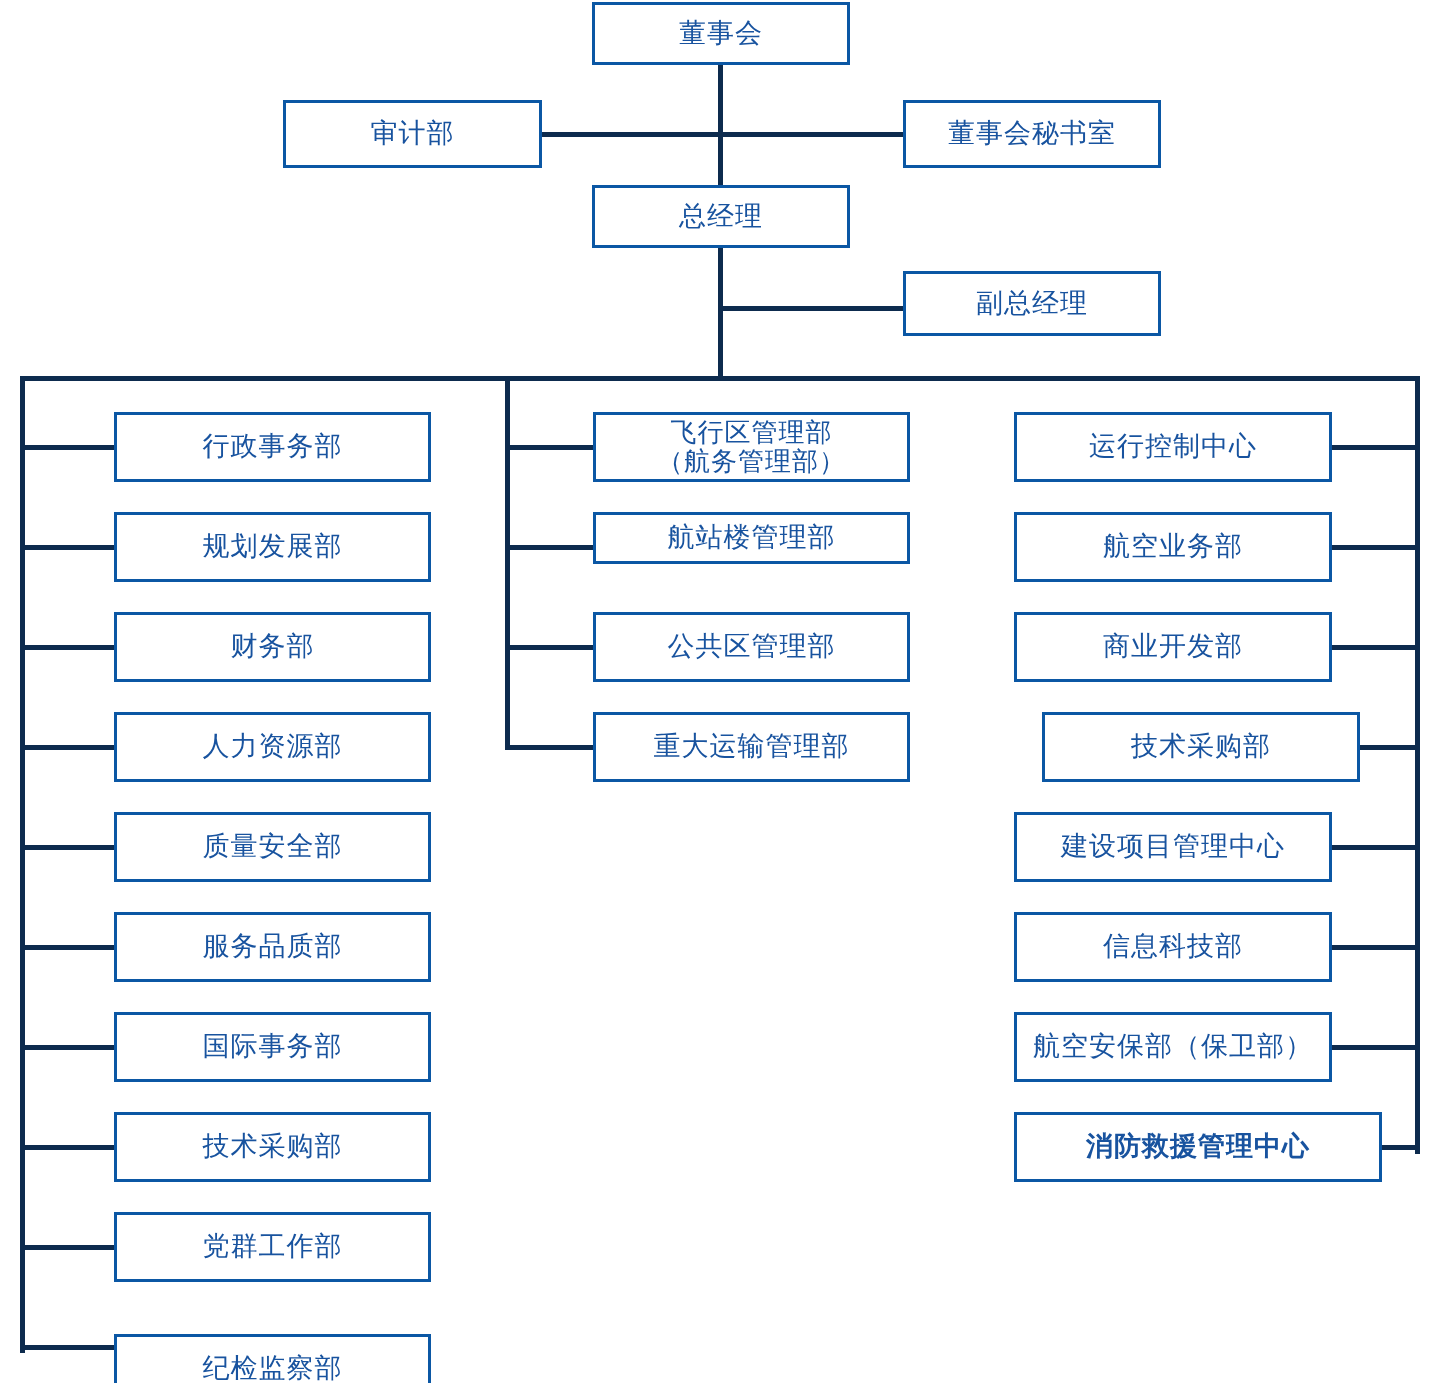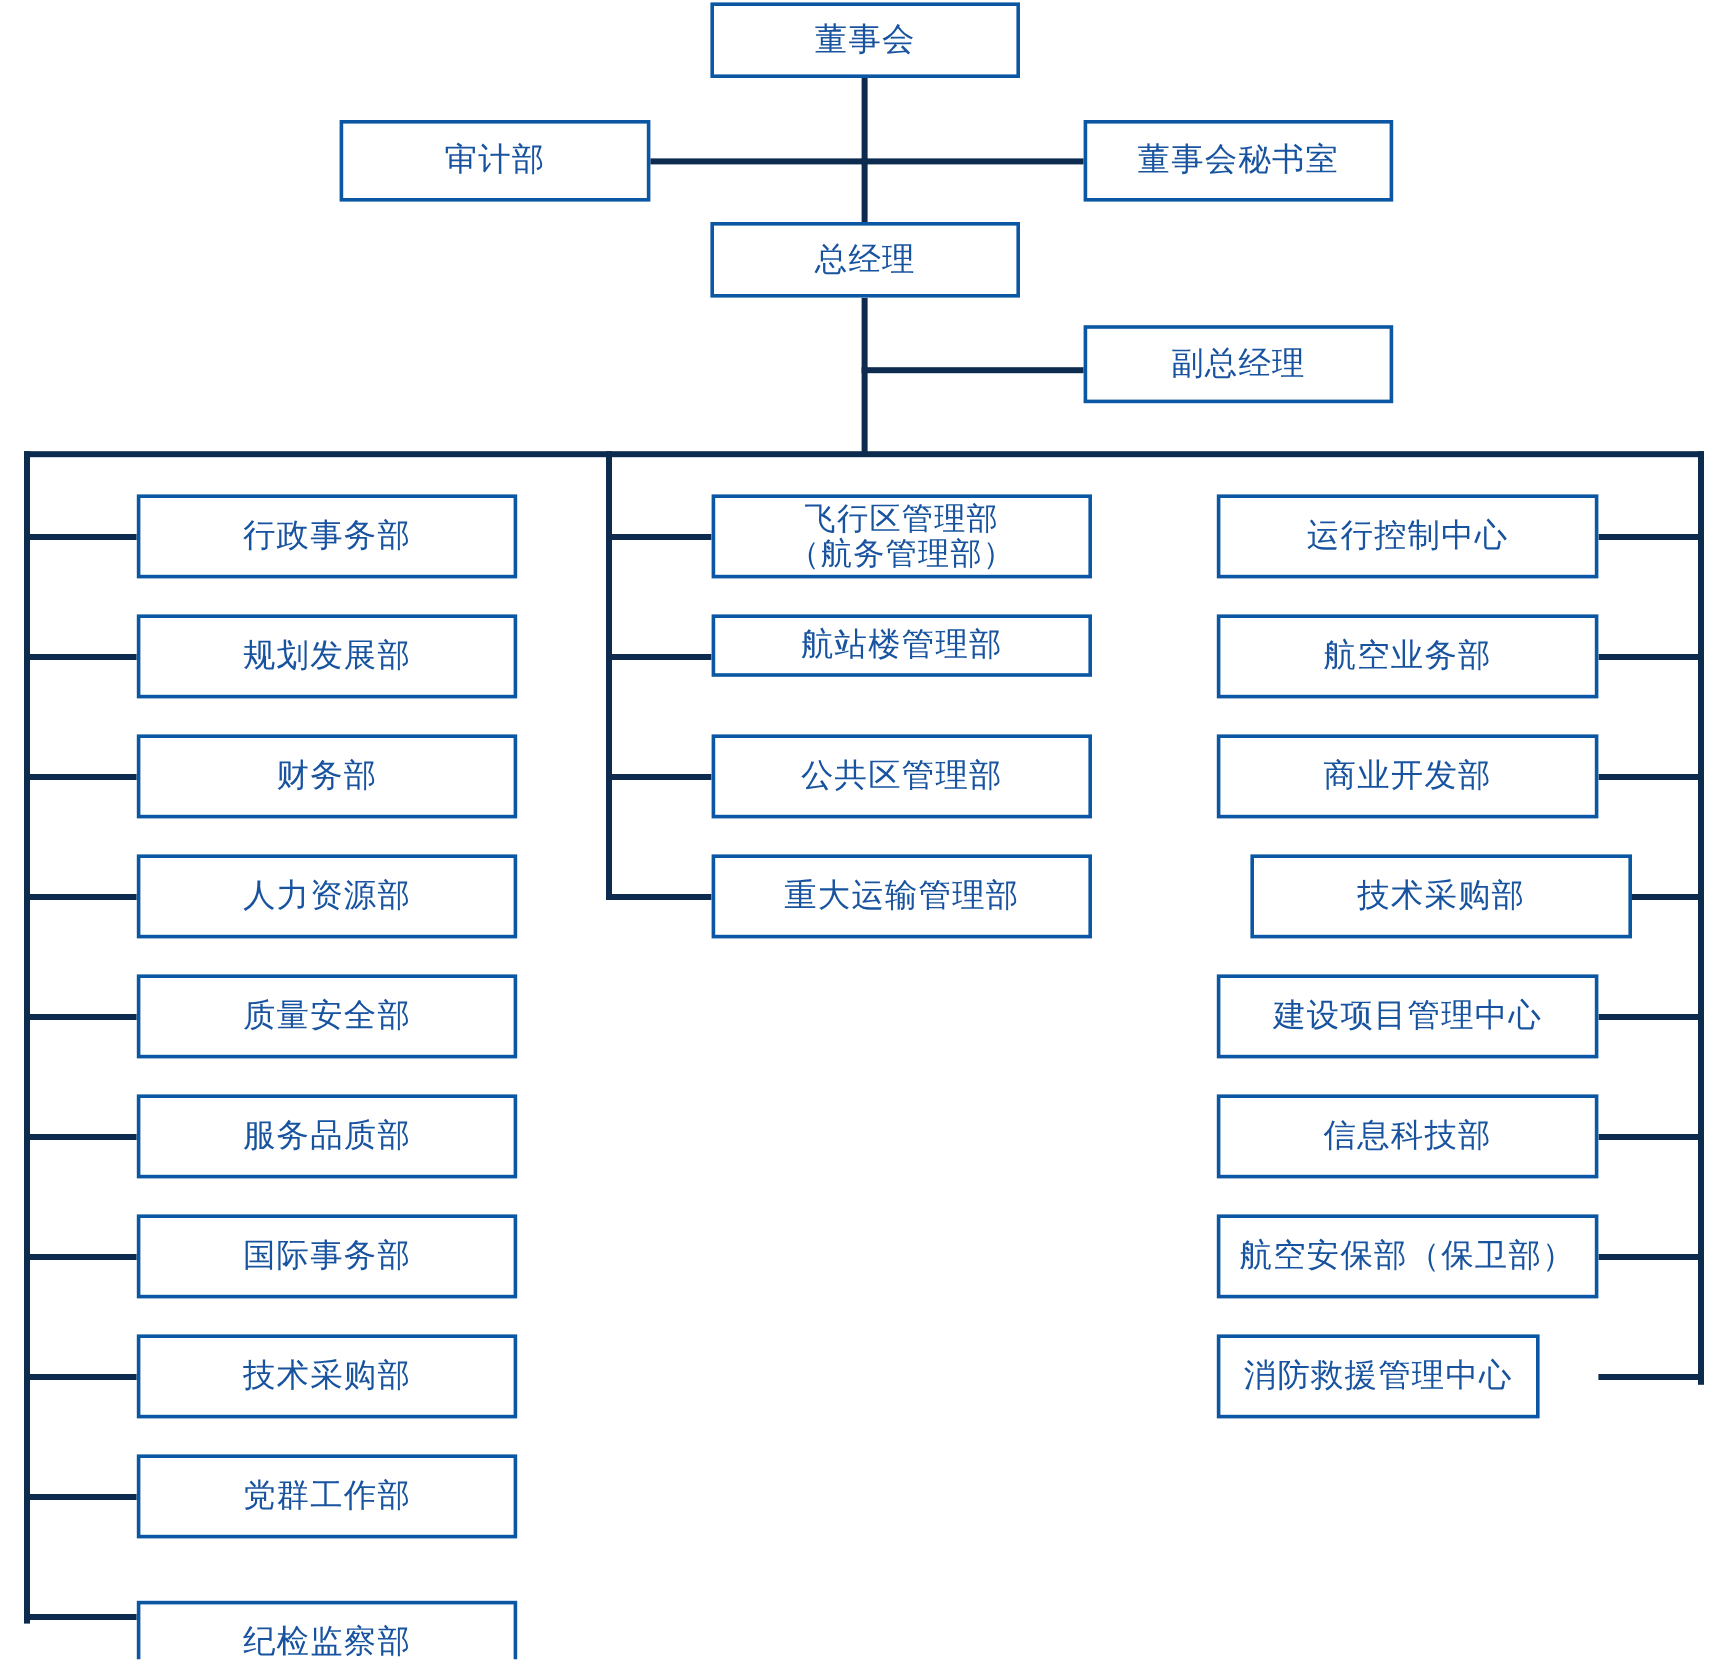--- a/index.html
+++ b/index.html
@@ -126,16 +126,16 @@
       <div class="node" style="left: 1014px; top: 612px; width: 318px; height: 70px;">商业开发部</div>
       <div class="hline" style="left: 1332px; width: 88px; top: 745px;"></div>
       <div class="node" style="left: 1014px; top: 712px; width: 318px; height: 70px; margin-left: 28px;">技术采购部</div>
       <div class="hline" style="left: 1332px; width: 88px; top: 845px;"></div>
       <div class="node" style="left: 1014px; top: 812px; width: 318px; height: 70px;">建设项目管理中心</div>
       <div class="hline" style="left: 1332px; width: 88px; top: 945px;"></div>
       <div class="node" style="left: 1014px; top: 912px; width: 318px; height: 70px;">信息科技部</div>
       <div class="hline" style="left: 1332px; width: 88px; top: 1045px;"></div>
       <div class="node" style="left: 1014px; top: 1012px; width: 318px; height: 70px;">航空安保部（保卫部）</div>
       <div class="hline" style="left: 1332px; width: 88px; top: 1145px;"></div>
-      <div class="node" style="left: 1014px; top: 1112px; width: 269px; height: 70px;">消防救援管理中心</div>
+      <div class="node" style="left: 1014px; top: 1112px; width: 368px; height: 70px; font-weight: bold;">消防救援管理中心</div>
     </div>
 
 </div>
 
 </body></html>

